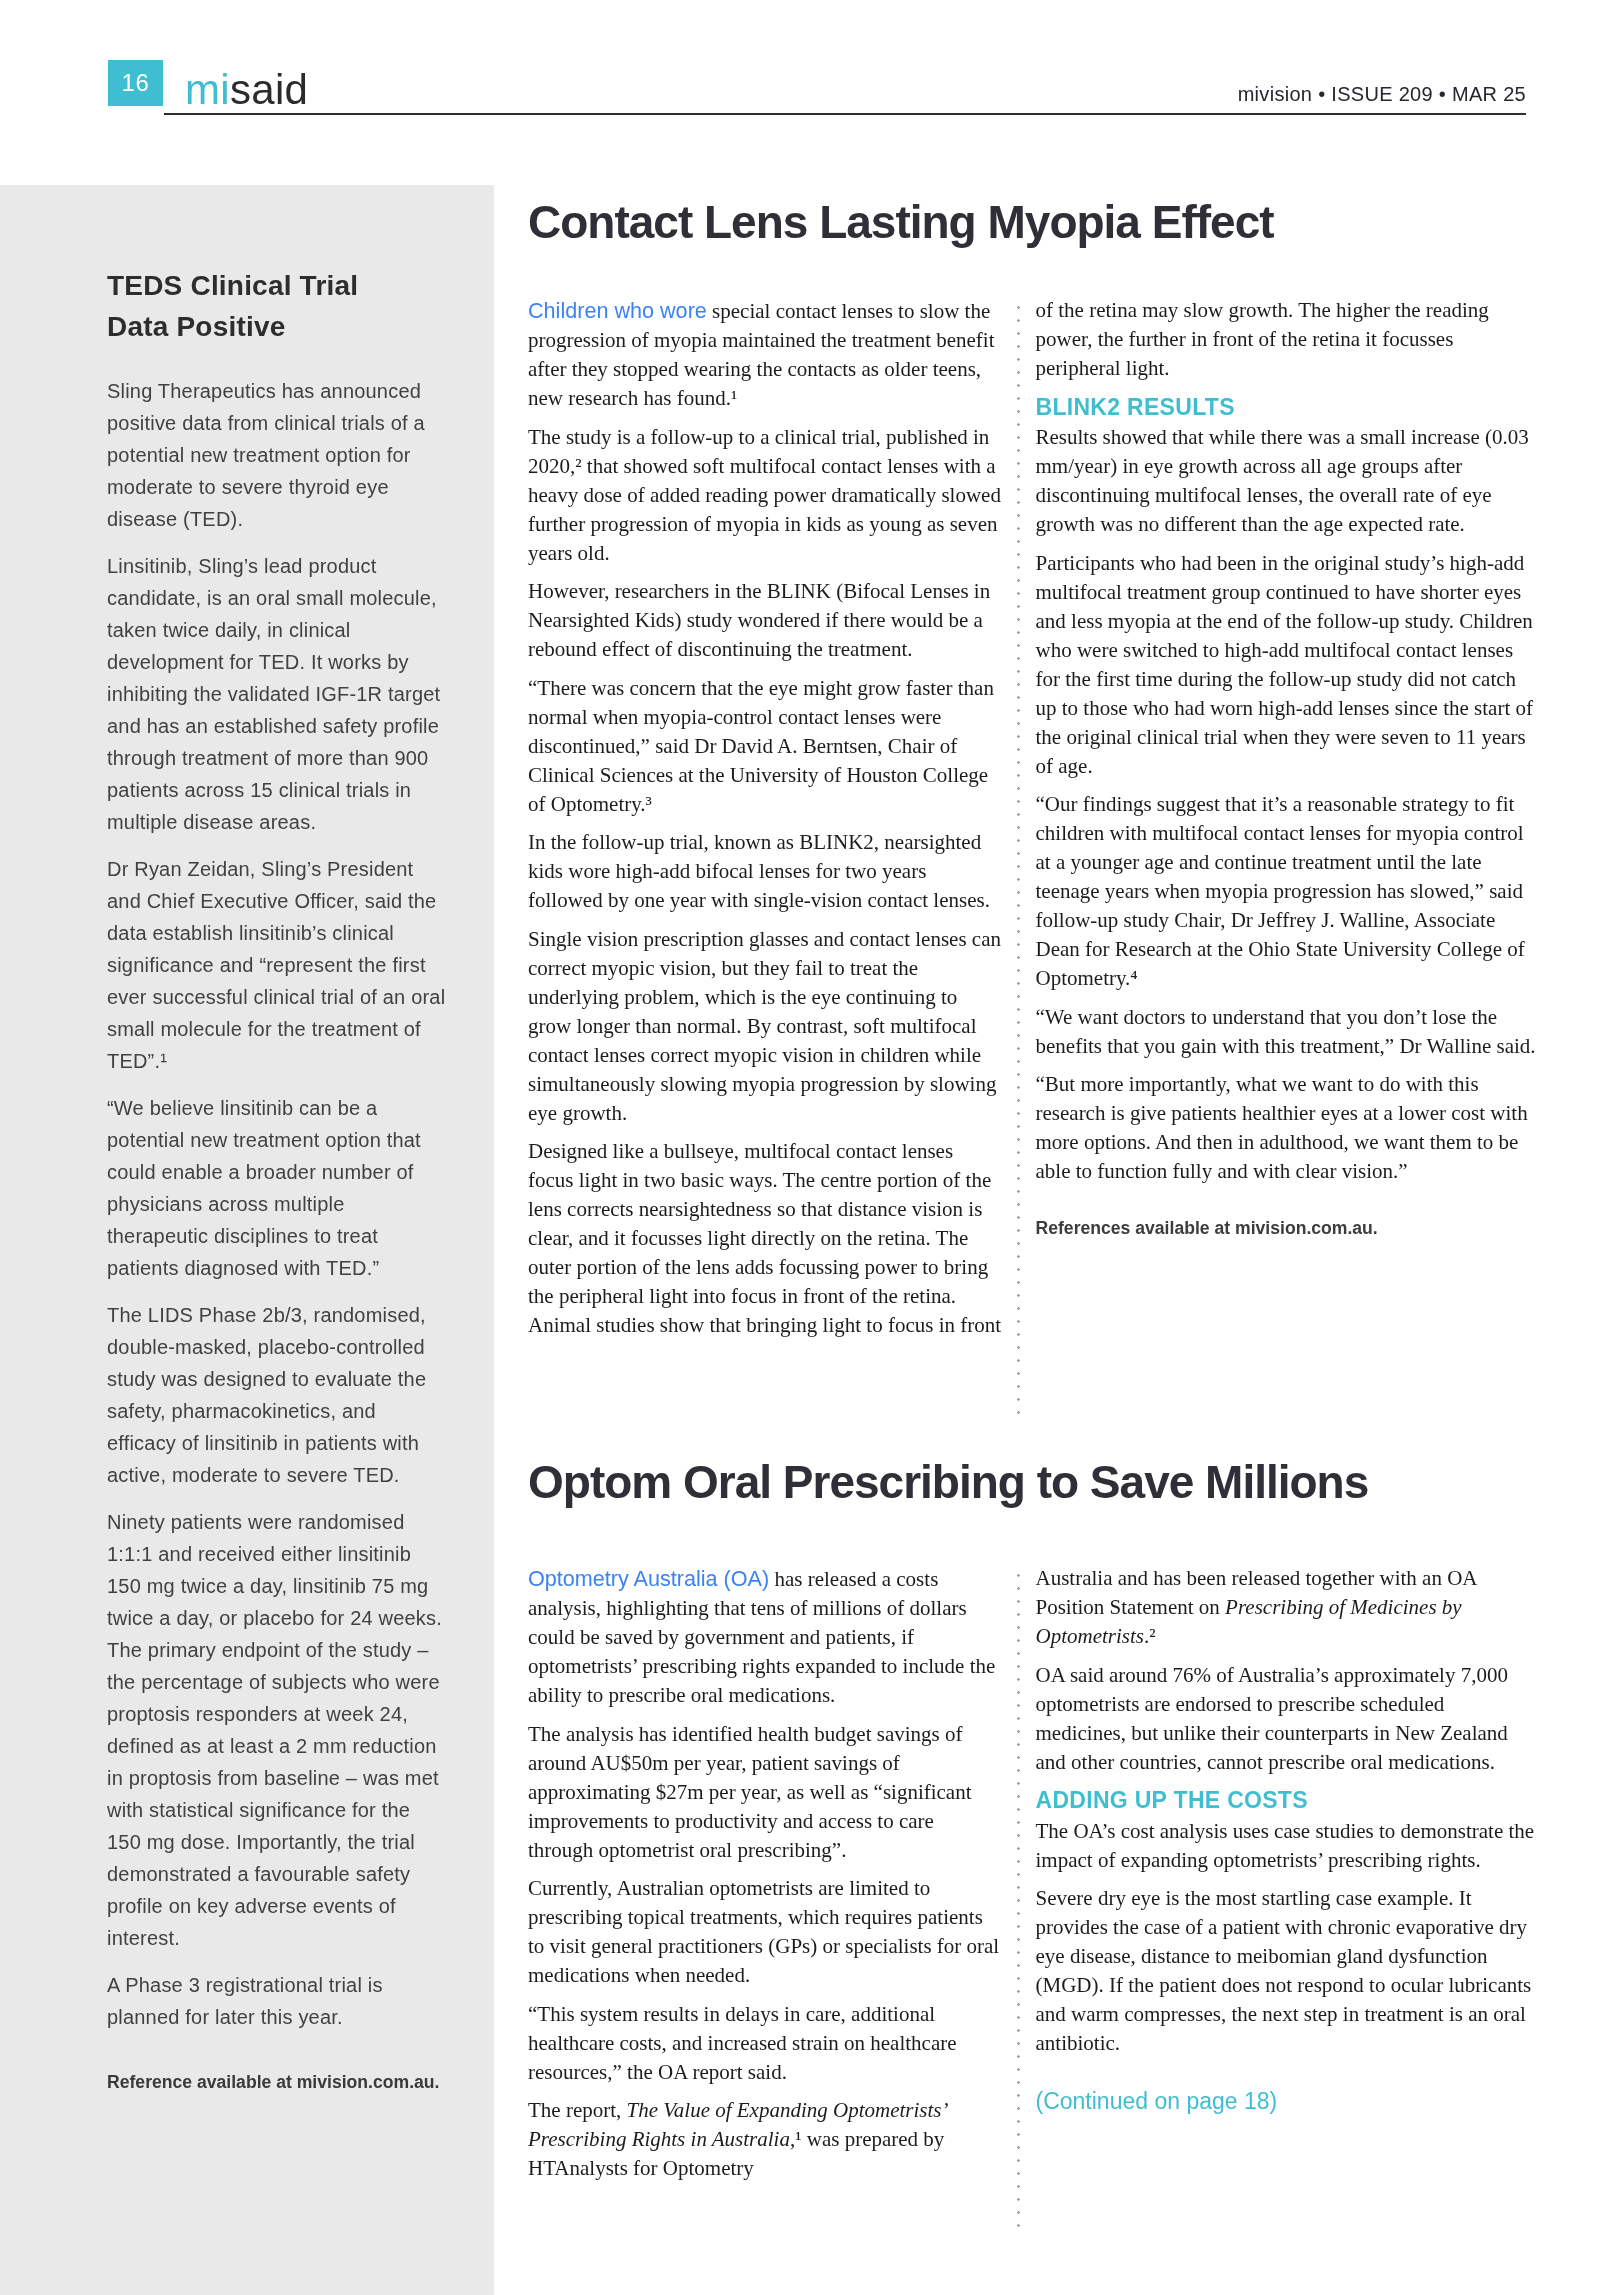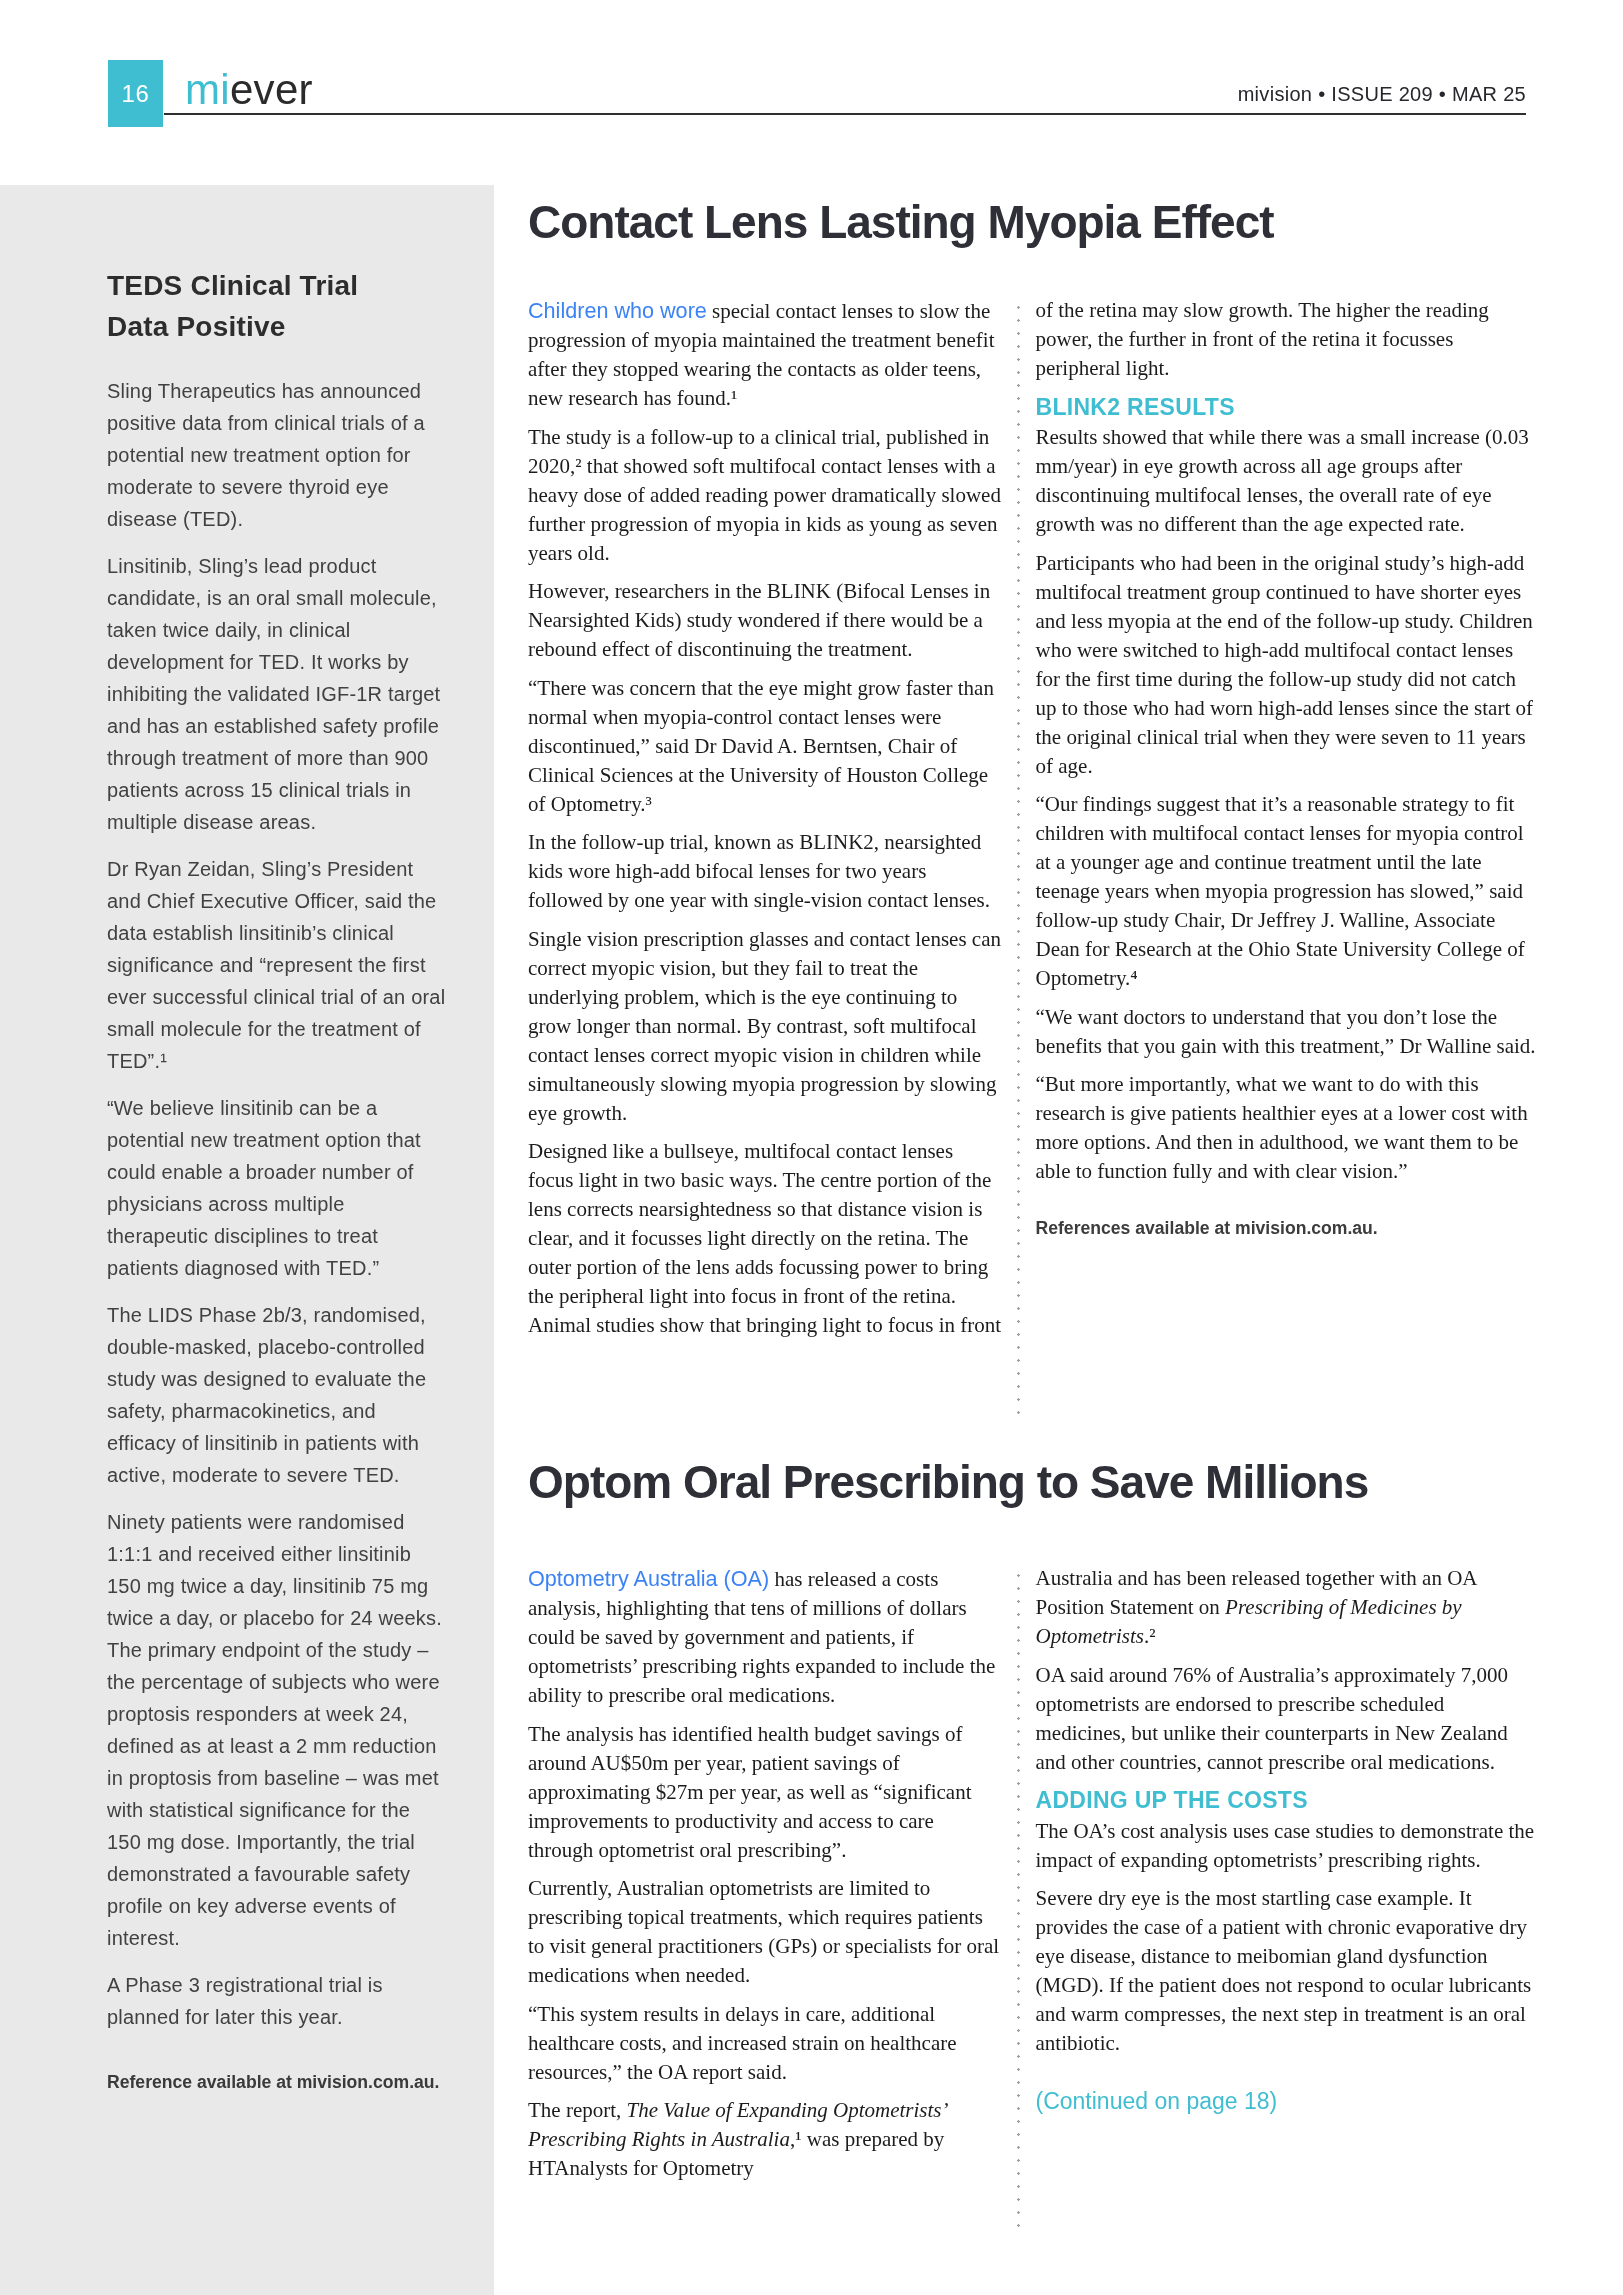--- a/index.html
+++ b/index.html
@@ -1,20 +1,20 @@
 <!DOCTYPE html>
 <html style="font-size:10.8px"><head>
 <meta charset="utf-8">
 <style>
   html,body{margin:0;padding:0;background:#ffffff;}
   .page{position:relative;width:1624px;height:2295px;background:#ffffff;overflow:hidden;
         font-family:"Liberation Sans",sans-serif;}
 
   
-  .pagenum-box{position:absolute;left:108px;top:60px;width:55px;height:67px;background:#3fbdd1;
+  .pagenum-box{position:absolute;left:108px;top:60px;width:55px;height:46px;background:#3fbdd1;
                display:flex;align-items:center;justify-content:center;}
   .pagenum-box span{color:#ffffff;font-size:24px;font-weight:300;letter-spacing:0.7px;}
   .logo{position:absolute;left:185px;top:69px;font-size:42px;font-weight:400;letter-spacing:0.3px;line-height:42px;}
   .logo .mi{color:#3fbdd1;}
   .logo .news{color:#2b2b2b;}
   .issue{position:absolute;right:98px;top:83px;font-size:20px;color:#26262c;letter-spacing:0.3px;}
   .header-rule{position:absolute;left:164px;top:113px;width:1362px;height:2px;background:#2f2f2f;}
 
   
   .sidebar{position:absolute;left:0;top:185px;width:494px;height:2111px;background:#e9e9e9;
@@ -55,21 +55,21 @@
 </style>
 </head>
 <body>
 
 <div class="page">
 
   <div class="pagenum-box">
     <span>16</span>
   </div>
   <div class="logo">
-    <span class="mi">mi</span><span class="news">ever</span>
+    <span class="mi">mi</span><span class="news">said</span>
   </div>
   <div class="issue">mivision • ISSUE 209 • MAR 25</div>
   <div class="header-rule"></div>
 
   <aside class="sidebar">
     <h2>
       <span>TEDS Clinical Trial</span><br>
       <span>Data Positive</span>
     </h2>
     <div>

